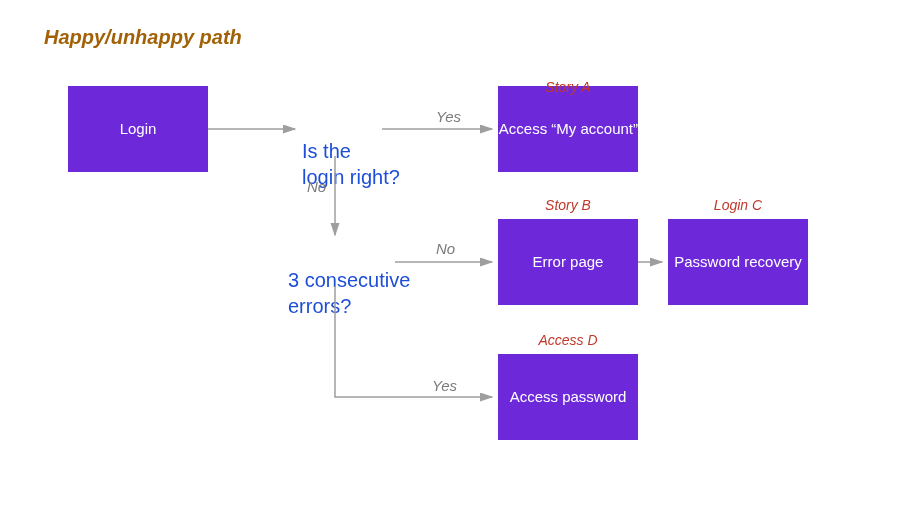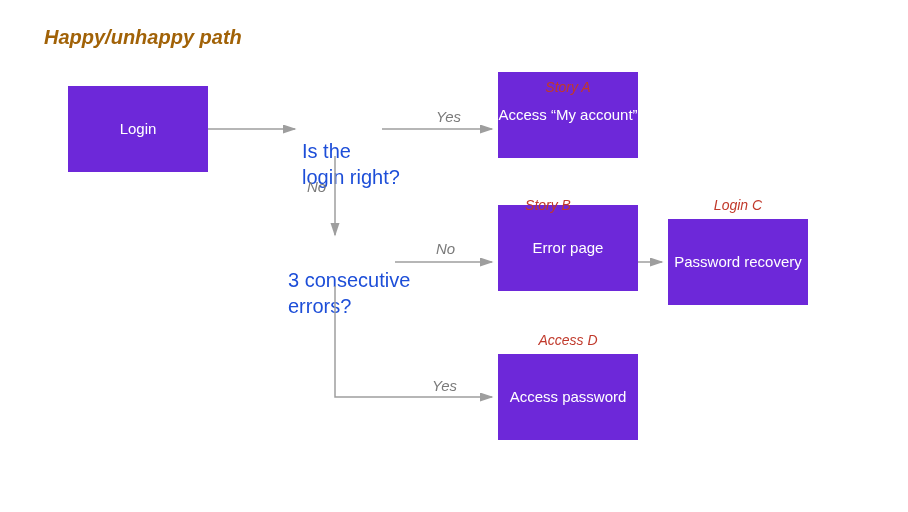--- a/index.html
+++ b/index.html
@@ -82,47 +82,47 @@
 
 <div class="box" style="left:68px; top:86px;">
   <span>Login</span>
 </div>
 
 <div class="decision" style="left:302px; top:112px;">
   <span>Is the
 login right?</span>
 </div>
 
-<div class="box" style="left:498px; top:72px;">
+<div class="box" style="left:498px; top:86px;justify-content:flex-end;">
   <span>Access
 “My account”</span>
 </div>
 
 <div class="decision" style="left:288px; top:241px;">
   <span>3 consecutive
 errors?</span>
 </div>
 
-<div class="box" style="left:498px; top:205px;">
+<div class="box" style="left:498px; top:219px;">
   <span>Error
 page</span>
 </div>
 
 <div class="box" style="left:668px; top:219px;align-items:center;">
   <span>Password
 recovery</span>
 </div>
 
 <div class="box" style="left:498px; top:354px;">
   <span>Access
 password</span>
 </div>
 
 <div class="story-label" style="left:498px; top:64px;margin-top:15px;">Story A</div>
-<div class="story-label" style="left:478px; top:197px;">Story B</div>
+<div class="story-label" style="left:498px; top:197px;">Story B</div>
 <div class="story-label" style="left:668px; top:197px;">Login C</div>
 <div class="story-label" style="left:498px; top:332px;">Access D</div>
 
 <div class="edge-label" style="left:436px; top:108px;">Yes</div>
 <div class="edge-label" style="left:307px; top:178px;">No</div>
 <div class="edge-label" style="left:436px; top:240px;">No</div>
 <div class="edge-label" style="left:432px; top:377px;">Yes</div>
 
 <svg class="arrows">
   <defs>

